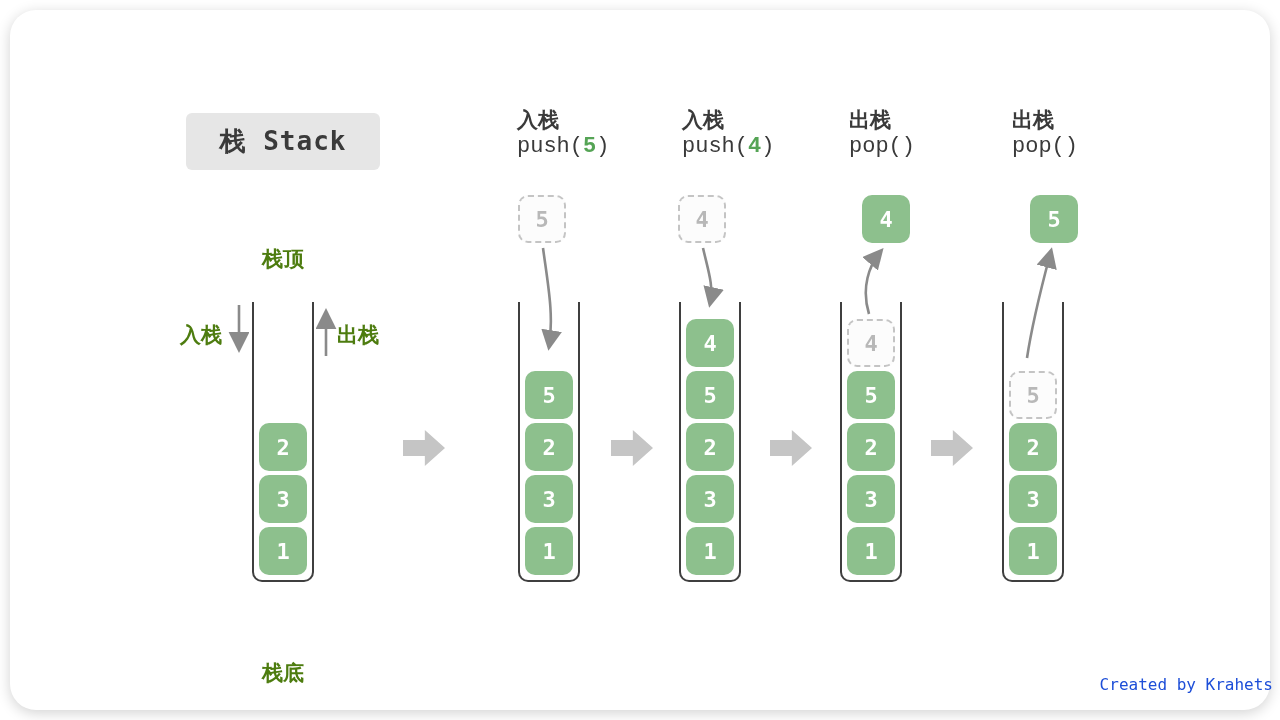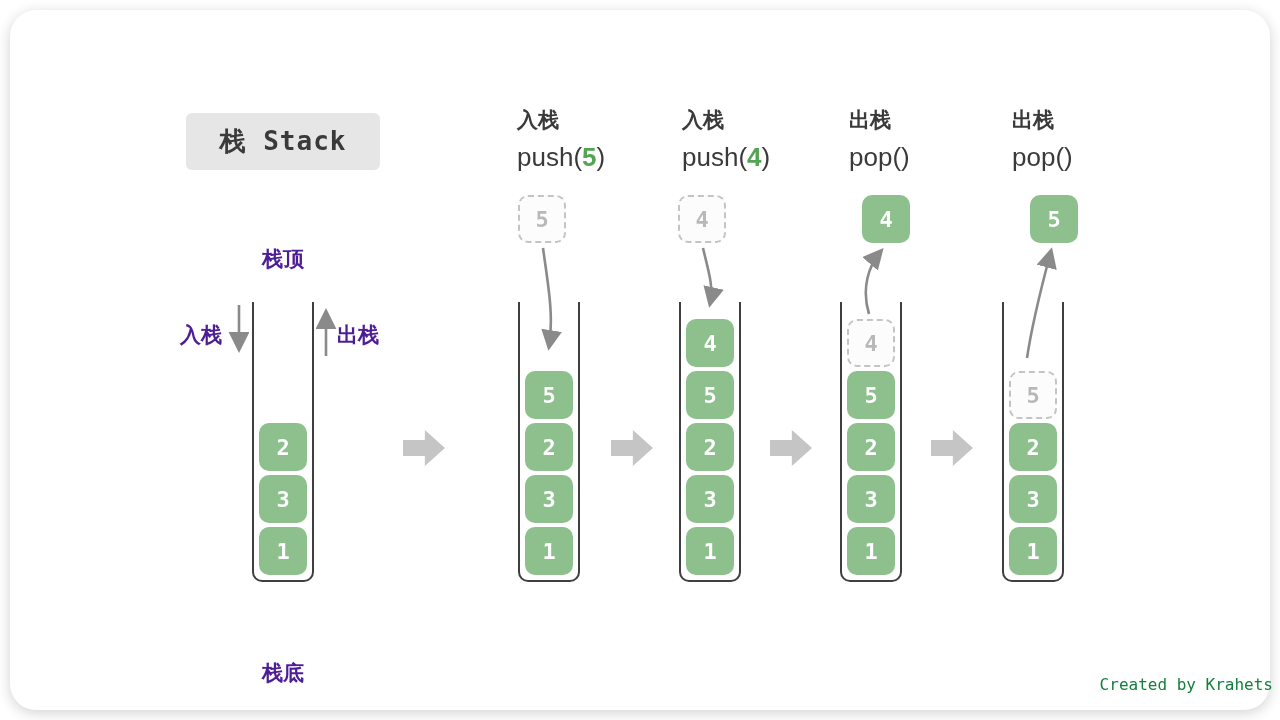--- a/index.html
+++ b/index.html
@@ -18,22 +18,22 @@
     position: absolute; left: 186px; top: 113px; width: 194px; height: 57px;
     background: #e6e6e6; border-radius: 6px;
     display: flex; align-items: center; justify-content: center;
     font-family: "DejaVu Sans Mono", monospace;
     font-size: 26px; font-weight: 600; color: #3a3a3a; letter-spacing: 1px;
   }
   
   .op-label { position: absolute; top: 106px; }
   .op-name  { font-size: 21px; font-weight: 700; color: #3a3a3a; }
   .op-code  {
-    margin-top: 8px; font-family: Liberation Sans, sans-serif;
-    font-size: 26px; font-weight: 500; color: #3a3a3a;
+    font-family: Liberation Mono, monospace;
+    font-size: 22px; font-weight: 500; color: #3a3a3a;
   }
   .op-arg   { color: #55a455; font-weight: 700; }
   .op-1 { left: 517px; } .op-2 { left: 682px; } .op-3 { left: 849px; } .op-4 { left: 1012px; }
 
   
   .stack {
     position: absolute; top: 302px; width: 62px; height: 280px;
     border-left: 2px solid #3f3f3f; border-right: 2px solid #3f3f3f;
     border-bottom: 2px solid #3f3f3f; border-radius: 0 0 10px 10px;
     background: #ffffff; box-sizing: border-box;
@@ -52,38 +52,38 @@
   .block.ghost { border: 2px dashed #c4c4c4; background: #fcfcfc; color: #b8b8b8; }
   .in-stack { left: 5px; }
   .row-a { top: 17px; }  .row-b { top: 69px; }  .row-c { top: 121px; }
   .row-d { top: 173px; } .row-e { top: 225px; }
 
   
   .float-box { position: absolute; top: 195px; }
   .f2 { left: 518px; } .f3 { left: 678px; } .f4 { left: 862px; } .f5 { left: 1030px; }
 
   
-  .side-label { position: absolute; font-size: 21px; font-weight: 700; color: #4c1d95; }
+  .side-label { position: absolute; font-size: 21px; font-weight: 700; color: #4d7c0f; }
   .lbl-top    { left: 252px; top: 245px; width: 62px; text-align: center; }
   .lbl-bottom { left: 252px; top: 613px; width: 62px; text-align: center; margin-top: 46px; }
   .lbl-push   { left: 180px; top: 321px; }
   .lbl-pop    { left: 337px; top: 321px; }
 
   
   .flow-arrow {
     position: absolute; top: 430px; width: 42px; height: 36px; background: #c5c5c5;
     clip-path: polygon(0 28%, 52% 28%, 52% 0, 100% 50%, 52% 100%, 52% 72%, 0 72%);
   }
   .fa1 { left: 403px; } .fa2 { left: 611px; } .fa3 { left: 770px; } .fa4 { left: 931px; }
 
   .arrows-svg { position: absolute; left: 0; top: 0; width: 1280px; height: 720px; pointer-events: none; }
 
   .watermark {
     position: absolute; right: 42px; top: 675px;
-    font-family: "DejaVu Sans Mono", monospace; font-size: 16px; color: #15803d;
+    font-family: "DejaVu Sans Mono", monospace; font-size: 16px; color: #1d4ed8;
   }
 </style>
 </head>
 <body>
 
 <div id="screen">
   <div class="card"></div>
 
   <div class="title-box">栈 Stack</div>
 

